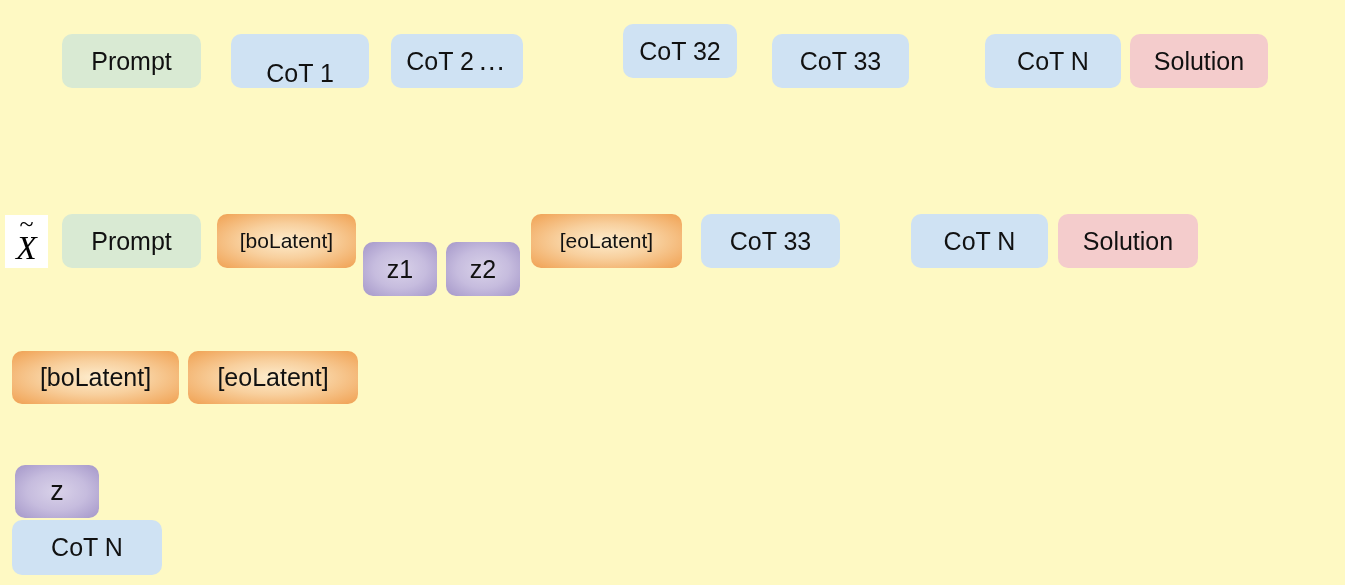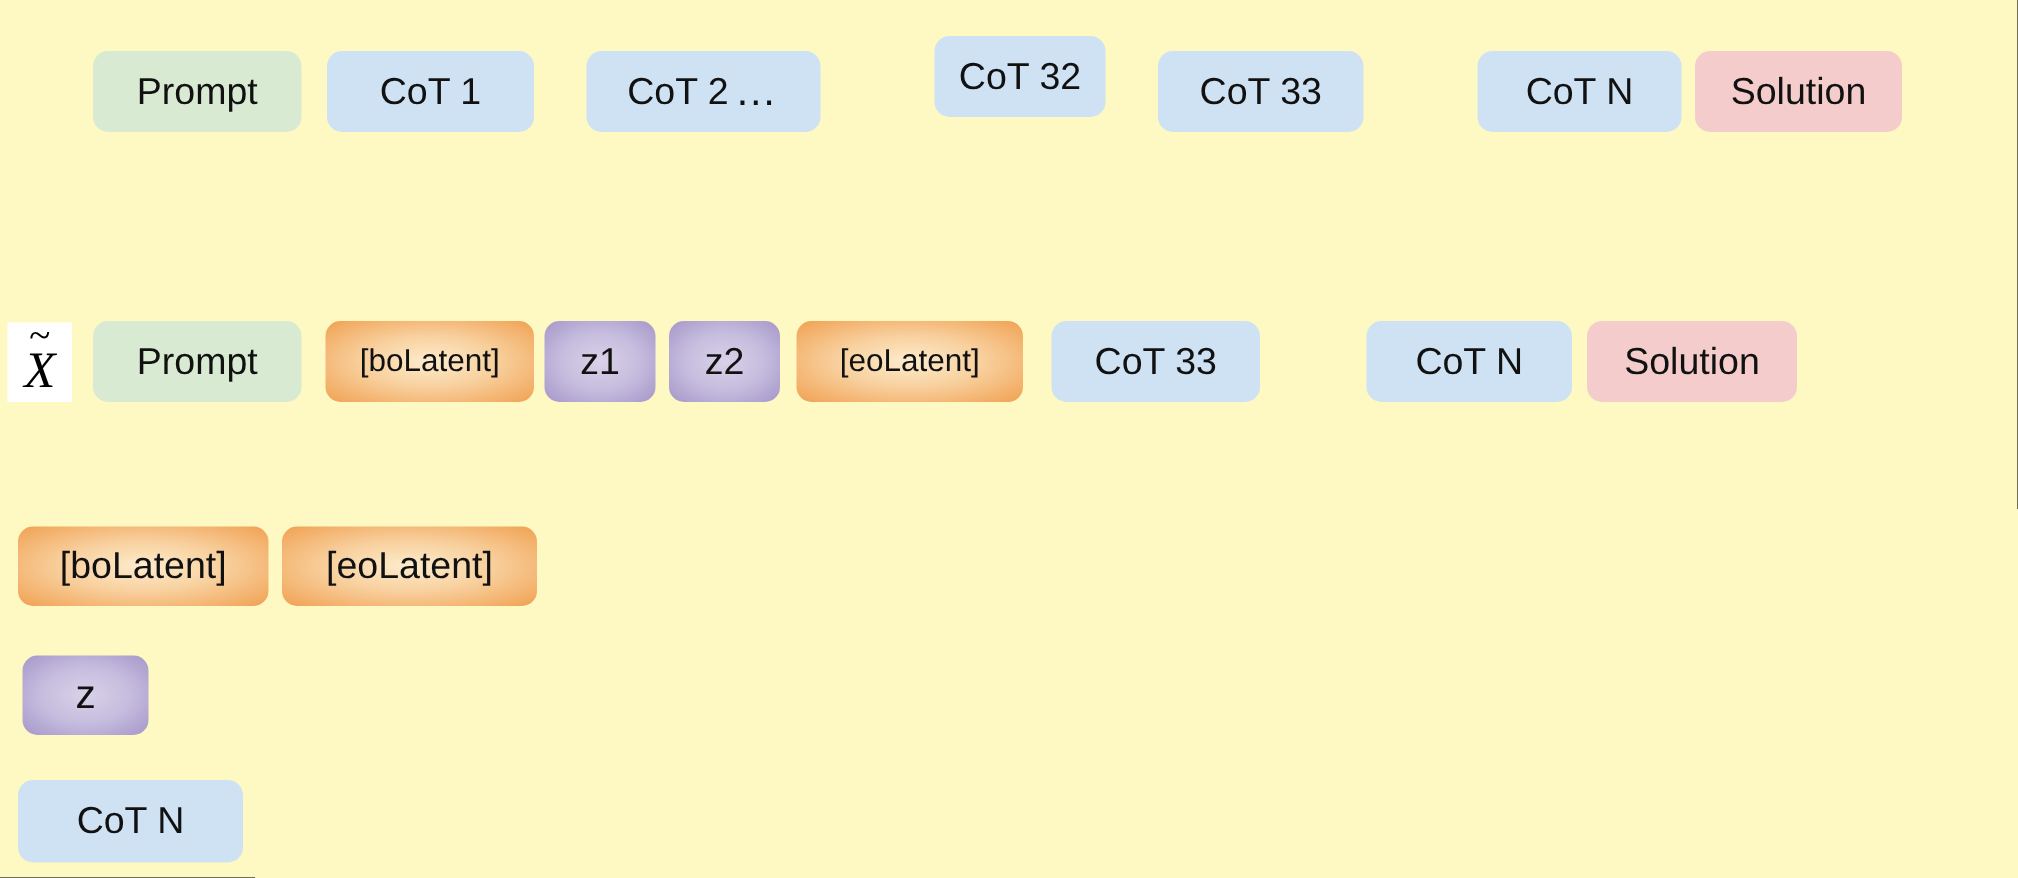--- a/index.html
+++ b/index.html
@@ -18,27 +18,27 @@
     color:#111;
     font-size:25px;
     box-sizing:border-box;
     white-space:nowrap;
   }
   .token .lbl{display:inline-block;}
   .green{background:#d9ead3;}
   .blue{background:#cfe2f3;}
   .pink{background:#f4cccc;}
   .orange{background:radial-gradient(ellipse at center,#fdeccd 0%,#f8d09e 45%,#f2ab62 88%,#eda155 100%);}
-  .purple{background:radial-gradient(ellipse at center,#d9d2e9 0%,#c6bcde 50%,#ab9ecd 90%,#a192c3 100%);}
+  .purple{background:radial-gradient(ellipse at center,#d9d2e9 0%,#c6bcde 50%,#ab9ecd 90%,#a192c3 100%);margin-top:28px;}
   .small-font{font-size:21px;}
 
   
   #r1-t0{left:62px;top:34px;width:139px;}
-  #r1-t1{left:218px;top:34px;width:138px;}
-  #r1-t2{left:391px;top:34px;width:156px;}
+  #r1-t1{left:231px;top:34px;width:138px;align-items:flex-end;}
+  #r1-t2{left:391px;top:34px;width:132px;}
   #r1-t3{left:623px;top:24px;width:114px;align-items:center;}
   #r1-t4{left:772px;top:34px;width:137px;}
   #r1-t5{left:985px;top:34px;width:136px;}
   #r1-t6{left:1130px;top:34px;width:138px;}
   .dots{font-size:28px;letter-spacing:2px;margin-left:4px;line-height:0;}
 
   
   #xtilde{
     position:absolute;left:5px;top:215px;width:43px;height:53px;
     background:#ffffff;color:#000;

